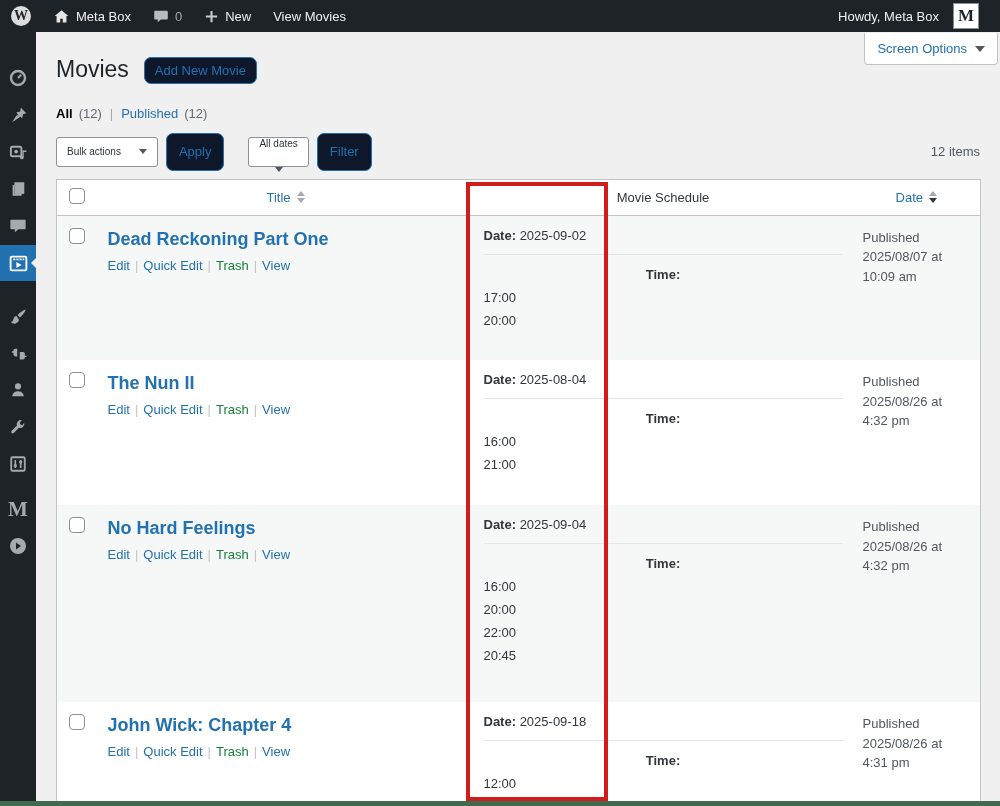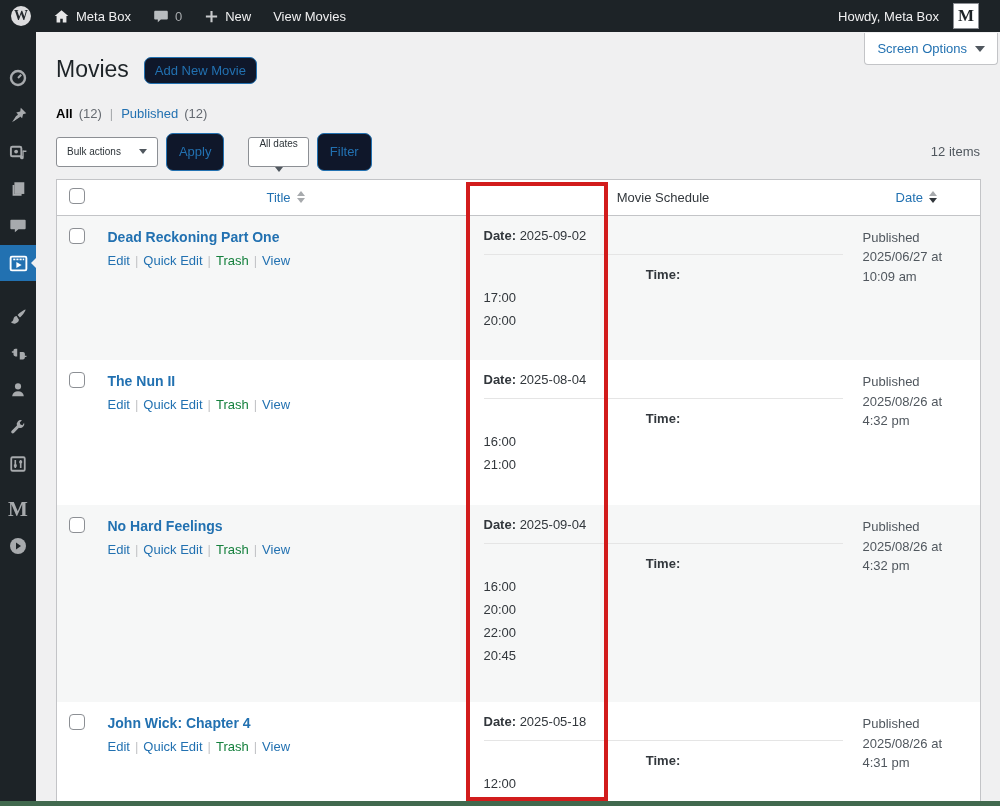--- a/index.html
+++ b/index.html
@@ -123,21 +123,21 @@
   .arr-up { width:0; height:0; border-left:4px solid transparent; border-right:4px solid transparent; border-bottom:5px solid #a7aaad; }
   .arr-down { width:0; height:0; border-left:4px solid transparent; border-right:4px solid transparent; border-top:5px solid #a7aaad; }
   .arr-dark { border-top-color:#32373c; }
 
   tbody tr:nth-child(odd) { background:#f6f7f7; }
   tbody td { vertical-align:top; padding:12px 10px; }
   tr.r-1 td, tr.r-2 td { height:145px; }
   tr.r-3 td { height:197px; }
   tr.r-4 td { height:170px; }
 
-  .row-title { display:inline-block; color:#2271b1; font-size:14px; font-weight:bold; margin-top:1px; }
+  .row-title { display:inline-block; color:#2271b1; font-size:18px; font-weight:bold; margin-top:1px; }
   .row-actions { margin-top:8px; color:#a7aaad; font-size:13px; }
   .row-actions a { color:#2271b1; }
   .row-actions a.trash { color:#15803d; }
   .act-sep { color:#c3c4c7; margin:0 5px; }
 
   .sched-line { color:#32373c; }
   .sched-line .lbl, .sched-time-lbl { font-weight:bold; color:#32373c;text-align:center; }
   .sched-hr { border:none; border-top:1px solid #e5e5e5; margin:11px 0 12px; }
   .sched-time-lbl { margin-bottom:8px; }
   .sched-time { margin-bottom:8px; color:#32373c; }
@@ -386,21 +386,21 @@
         </td>
         <td>
           <div class="sched-line"><span class="lbl">Date:</span> <span>2025-09-02</span></div>
           <hr class="sched-hr">
           <div class="sched-time-lbl">Time:</div>
           <div class="sched-time">17:00</div>
           <div class="sched-time">20:00</div>
         </td>
         <td class="date-col">
           <div>Published</div>
-          <div>2025/06/27 at 10:09 am</div>
+          <div>2025/08/07 at 10:09 am</div>
         </td>
       </tr>
 
       <tr class="r-2">
         <td class="cb"><input type="checkbox" class="cbx" style=""></td>
         <td>
           <a href="#" class="row-title">The Nun II</a>
           <div class="row-actions">
             <a href="#">Edit</a><span class="act-sep">|</span><a href="#">Quick Edit</a><span class="act-sep">|</span><a href="#" class="trash">Trash</a><span class="act-sep">|</span><a href="#">View</a>
           </div>
@@ -443,21 +443,21 @@
 
       <tr class="r-4">
         <td class="cb"><input type="checkbox" class="cbx" style=""></td>
         <td>
           <a href="#" class="row-title">John Wick: Chapter 4</a>
           <div class="row-actions">
             <a href="#">Edit</a><span class="act-sep">|</span><a href="#">Quick Edit</a><span class="act-sep">|</span><a href="#" class="trash">Trash</a><span class="act-sep">|</span><a href="#">View</a>
           </div>
         </td>
         <td>
-          <div class="sched-line"><span class="lbl">Date:</span> <span>2025-05-18</span></div>
+          <div class="sched-line"><span class="lbl">Date:</span> <span>2025-09-18</span></div>
           <hr class="sched-hr">
           <div class="sched-time-lbl">Time:</div>
           <div class="sched-time">12:00</div>
         </td>
         <td class="date-col">
           <div>Published</div>
           <div>2025/08/26 at 4:31 pm</div>
         </td>
       </tr>
 

